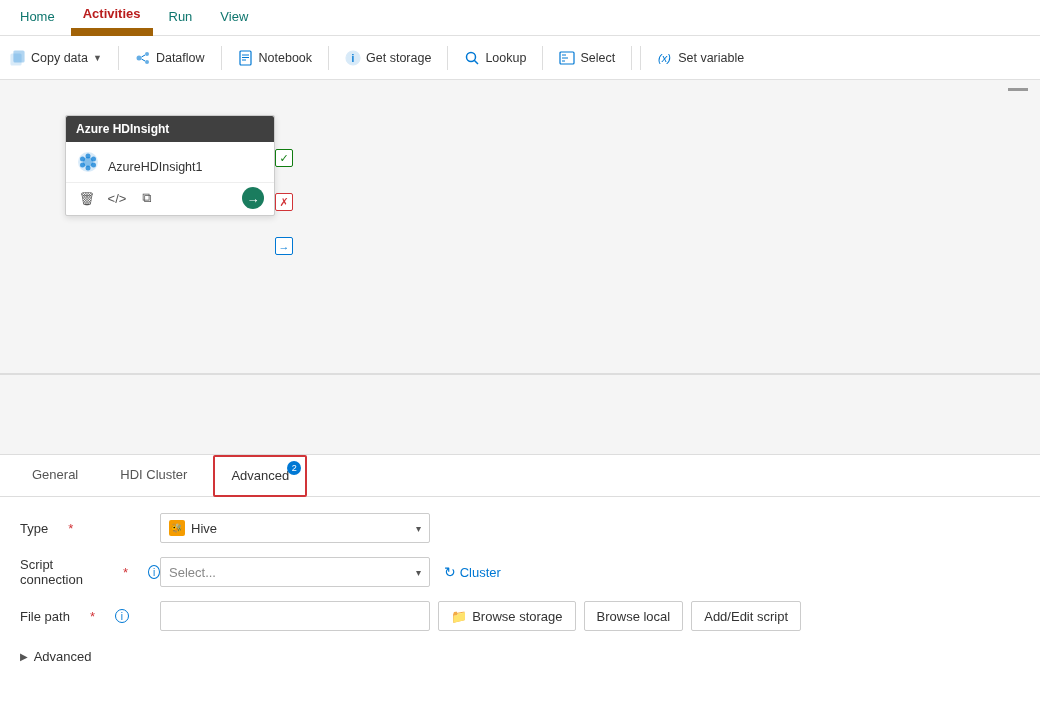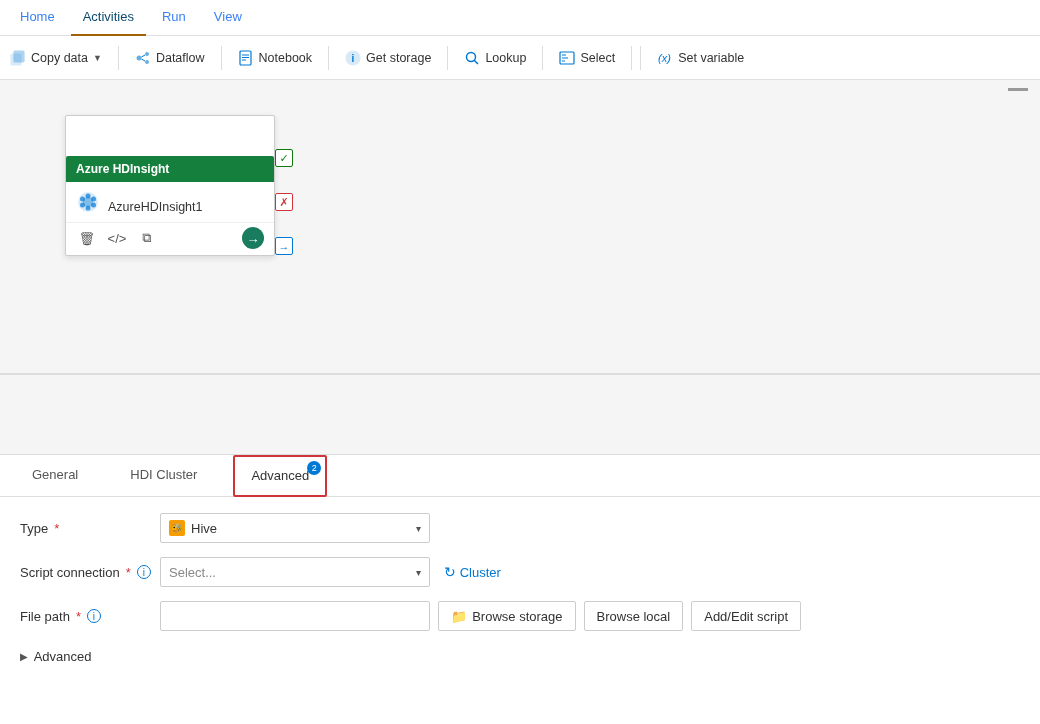--- a/index.html
+++ b/index.html
@@ -12,30 +12,30 @@
       background: #fff;
       border-bottom: 1px solid #e0e0e0;
       height: 36px;
       padding: 0 8px;
       gap: 4px;
     }
     .nav-item {
       padding: 6px 12px;
       cursor: pointer;
       font-size: 13px;
-      color: #3b82f6;
+      color: #0f766e;
       border-bottom: 2px solid transparent;
       height: 36px;
       display: flex;
       align-items: center;
     }
     .nav-item.active {
-      color: #0c4a6e;
-      border-bottom: 2px solid #a16207;
-      font-weight: 400;
+      color: #b91c1c;
+      border-bottom: 8px solid #a16207;
+      font-weight: 700;
     }
 
     
     .toolbar {
       display: flex;
       align-items: center;
       background: #fff;
       border-bottom: 1px solid #e0e0e0;
       height: 44px;
       padding: 0 0;
@@ -80,27 +80,26 @@
       position: absolute;
       top: 35px;
       left: 65px;
       width: 210px;
       background: #fff;
       border: 1px solid #ccc;
       border-radius: 2px;
       box-shadow: 0 2px 6px rgba(0,0,0,0.12);
     }
     .node-header {
-      background: #15803d;
+      background: #404040;
       color: #fff;
       padding: 6px 10px;
       font-size: 12px;
       font-weight: 600;
       border-radius: 2px 2px 0 0;
-      margin-top: 40px;
     }
     .node-body {
       padding: 8px 10px;
       display: flex;
       align-items: flex-end;
       gap: 8px;
     }
     .node-icon {
       width: 24px;
       height: 24px;
@@ -182,21 +181,21 @@
       height: 270px;
     }
 
     
     .panel-tabs {
       display: flex;
       align-items: center;
       border-bottom: 1px solid #ddd;
       padding: 0 16px;
       height: 42px;
-      gap: 16px;
+      gap: 6px;
     }
     .panel-tab {
       padding: 8px 16px;
       cursor: pointer;
       font-size: 13px;
       color: #555;
       border-bottom: 2px solid transparent;
       height: 42px;
       display: flex;
       align-items: center;
@@ -239,21 +238,21 @@
       align-items: center;
       margin-bottom: 14px;
       gap: 0;
     }
     .form-label {
       width: 140px;
       font-size: 13px;
       color: #333;
       display: flex;
       align-items: center;
-      gap: 6px;
+      gap: 20px;
       flex-shrink: 0;
     }
     .required-star { color: #d13438; }
     .info-icon {
       width: 14px;
       height: 14px;
       border-radius: 50%;
       border: 1px solid #0078d4;
       color: #0078d4;
       font-size: 10px;

